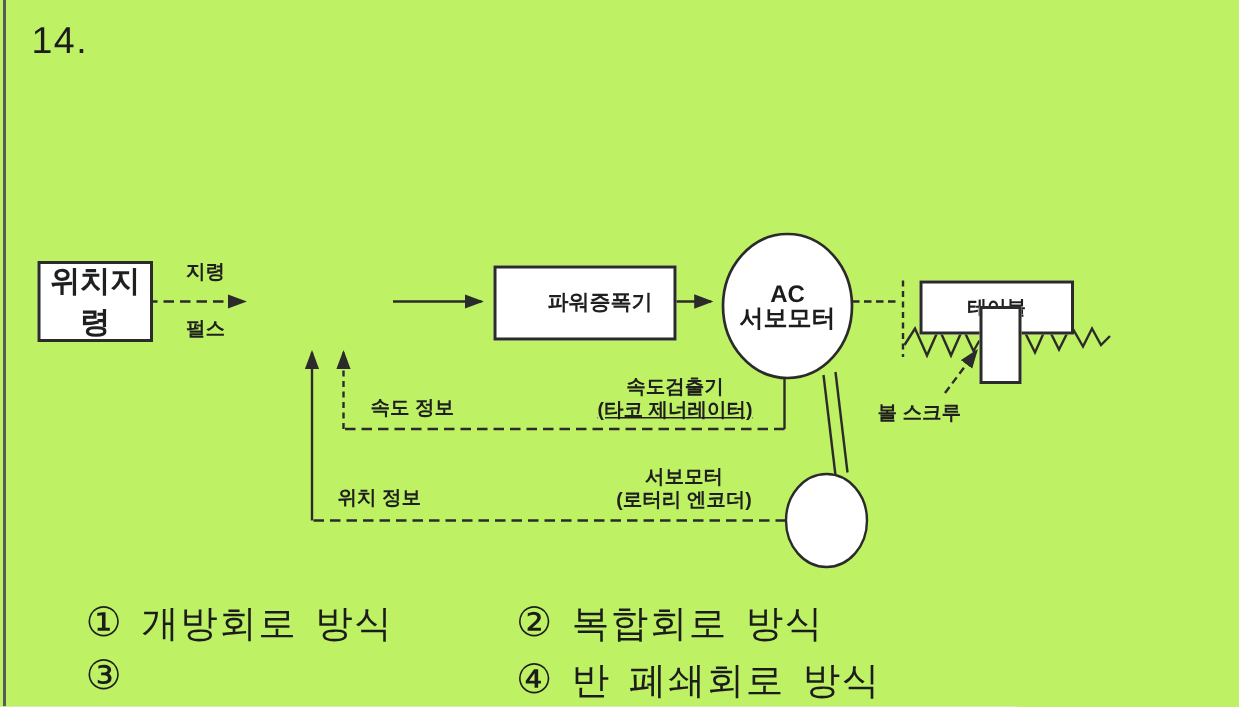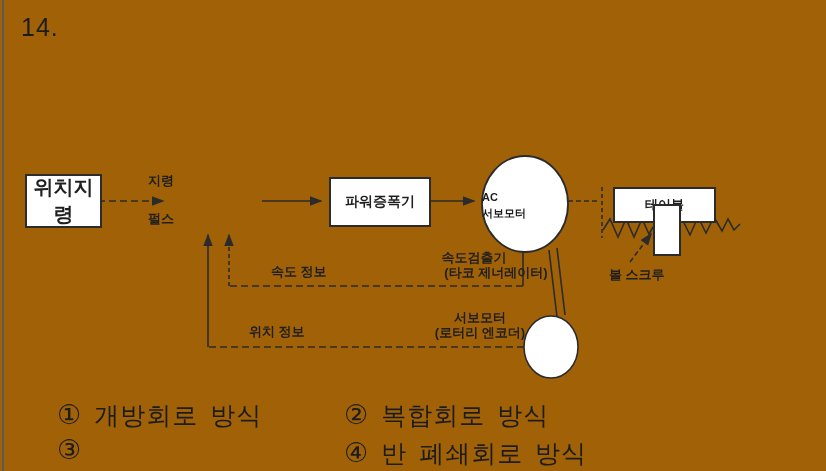--- a/index.html
+++ b/index.html
@@ -1,32 +1,32 @@
 <!DOCTYPE html>
 <html><head>
 <meta charset="utf-8">
 <style>
   html,body{margin:0;padding:0;background:#e8e8e8;}
   .page{
-    position:relative;width:826px;height:471px;background:#a16207;
+    position:relative;width:826px;height:471px;background:#bef264;
     font-family:"Liberation Sans","DejaVu Sans",sans-serif;
     color:#1c1c1c;overflow:hidden;
   }
   .page-border{position:absolute;left:2px;top:0;width:2px;height:471px;background:#5a5a5a;}
   
   .qnum{position:absolute;left:21px;top:13px;font-size:25px;letter-spacing:1px;}
   .qlines{position:absolute;left:52px;top:13px;width:720px;font-size:25px;line-height:36px;letter-spacing:0.5px;word-spacing:8px;white-space:nowrap;}
   
   .diagram{position:absolute;left:0;top:130px;width:826px;height:260px;}
   .dg-svg{position:absolute;left:0;top:0;}
   .dbox{position:absolute;border:2px solid #2b2b2b;background:#fff;display:flex;align-items:center;justify-content:center;text-align:center;font-weight:bold;color:#1f1f1f;}
-  .dlabel{position:absolute;font-weight:bold;font-size:13px;color:#1f1f1f;white-space:nowrap;margin-left:24px;}
+  .dlabel{position:absolute;font-weight:bold;font-size:13px;color:#1f1f1f;white-space:nowrap;}
   .dlabel.center{transform:translateX(-50%);}
   .pre{white-space:pre;}
-  .motor-label{position:absolute;left:482px;top:59px;width:86px;text-align:left;font-weight:bold;font-size:11px;line-height:16px;}
+  .motor-label{position:absolute;left:482px;top:59px;width:86px;text-align:center;font-weight:bold;font-size:16px;line-height:16px;}
   
   .option{position:absolute;font-size:25px;letter-spacing:1px;word-spacing:4px;white-space:nowrap;display:flex;align-items:center;}
   .option .marker{font-size:27px;margin-right:12px;line-height:1;}
   .opt-r1c1{left:57px;top:399px;}
   .opt-r1c2{left:344px;top:399px;}
   .opt-r2c1{left:57px;top:437px;}
   .opt-r2c2{left:344px;top:437px;}
 </style>
 </head>
 <body>
@@ -73,41 +73,41 @@
 
         <ellipse cx="551" cy="217" rx="27" ry="31" fill="#ffffff"></ellipse>
       </g>
     </svg>
 
     <div class="dbox" style="left:25px;top:44px;width:73px;height:50px;font-size:20px;">
       <span>위치지령</span>
     </div>
 
 
-    <div class="dbox" style="left:329px;top:47px;width:98px;height:46px;font-size:14px;">
+    <div class="dbox" style="left:329px;top:47px;width:98px;height:46px;font-size:14px;padding-left:20px;">
       <span>파워증폭기</span>
     </div>
 
     <div class="dbox" style="left:613px;top:57px;width:99px;height:32px;font-size:13px;">
       <span>테이블</span>
     </div>
 
     <div class="dbox" style="left:653px;top:74px;width:24px;height:48px;"></div>
 
     <div class="motor-label">
       <div>AC</div>
       <div>서보모터</div>
     </div>
 
     <div class="dlabel center" style="left:137px;top:42px;">지령</div>
     <div class="dlabel center" style="left:137px;top:80px;">펄스</div>
 
     <div class="dlabel" style="left:247px;top:133px;">속도 정보</div>
     <div class="dlabel center" style="left:450px;top:119px;">속도검출기</div>
-    <div class="dlabel center" style="left:472px;top:134px;">(타코 제너레이터)</div>
+    <div class="dlabel center" style="left:450px;top:134px;text-decoration:underline;">(타코 제너레이터)</div>
 
     <div class="dlabel" style="left:225px;top:193px;">위치 정보</div>
     <div class="dlabel center" style="left:456px;top:179px;">서보모터</div>
     <div class="dlabel center" style="left:456px;top:194px;">(로터리 엔코더)</div>
 
     <div class="dlabel" style="left:585px;top:136px;">볼 스크루</div>
   </div>
 
   <div class="option opt-r1c1">
     <span class="marker">①</span>

